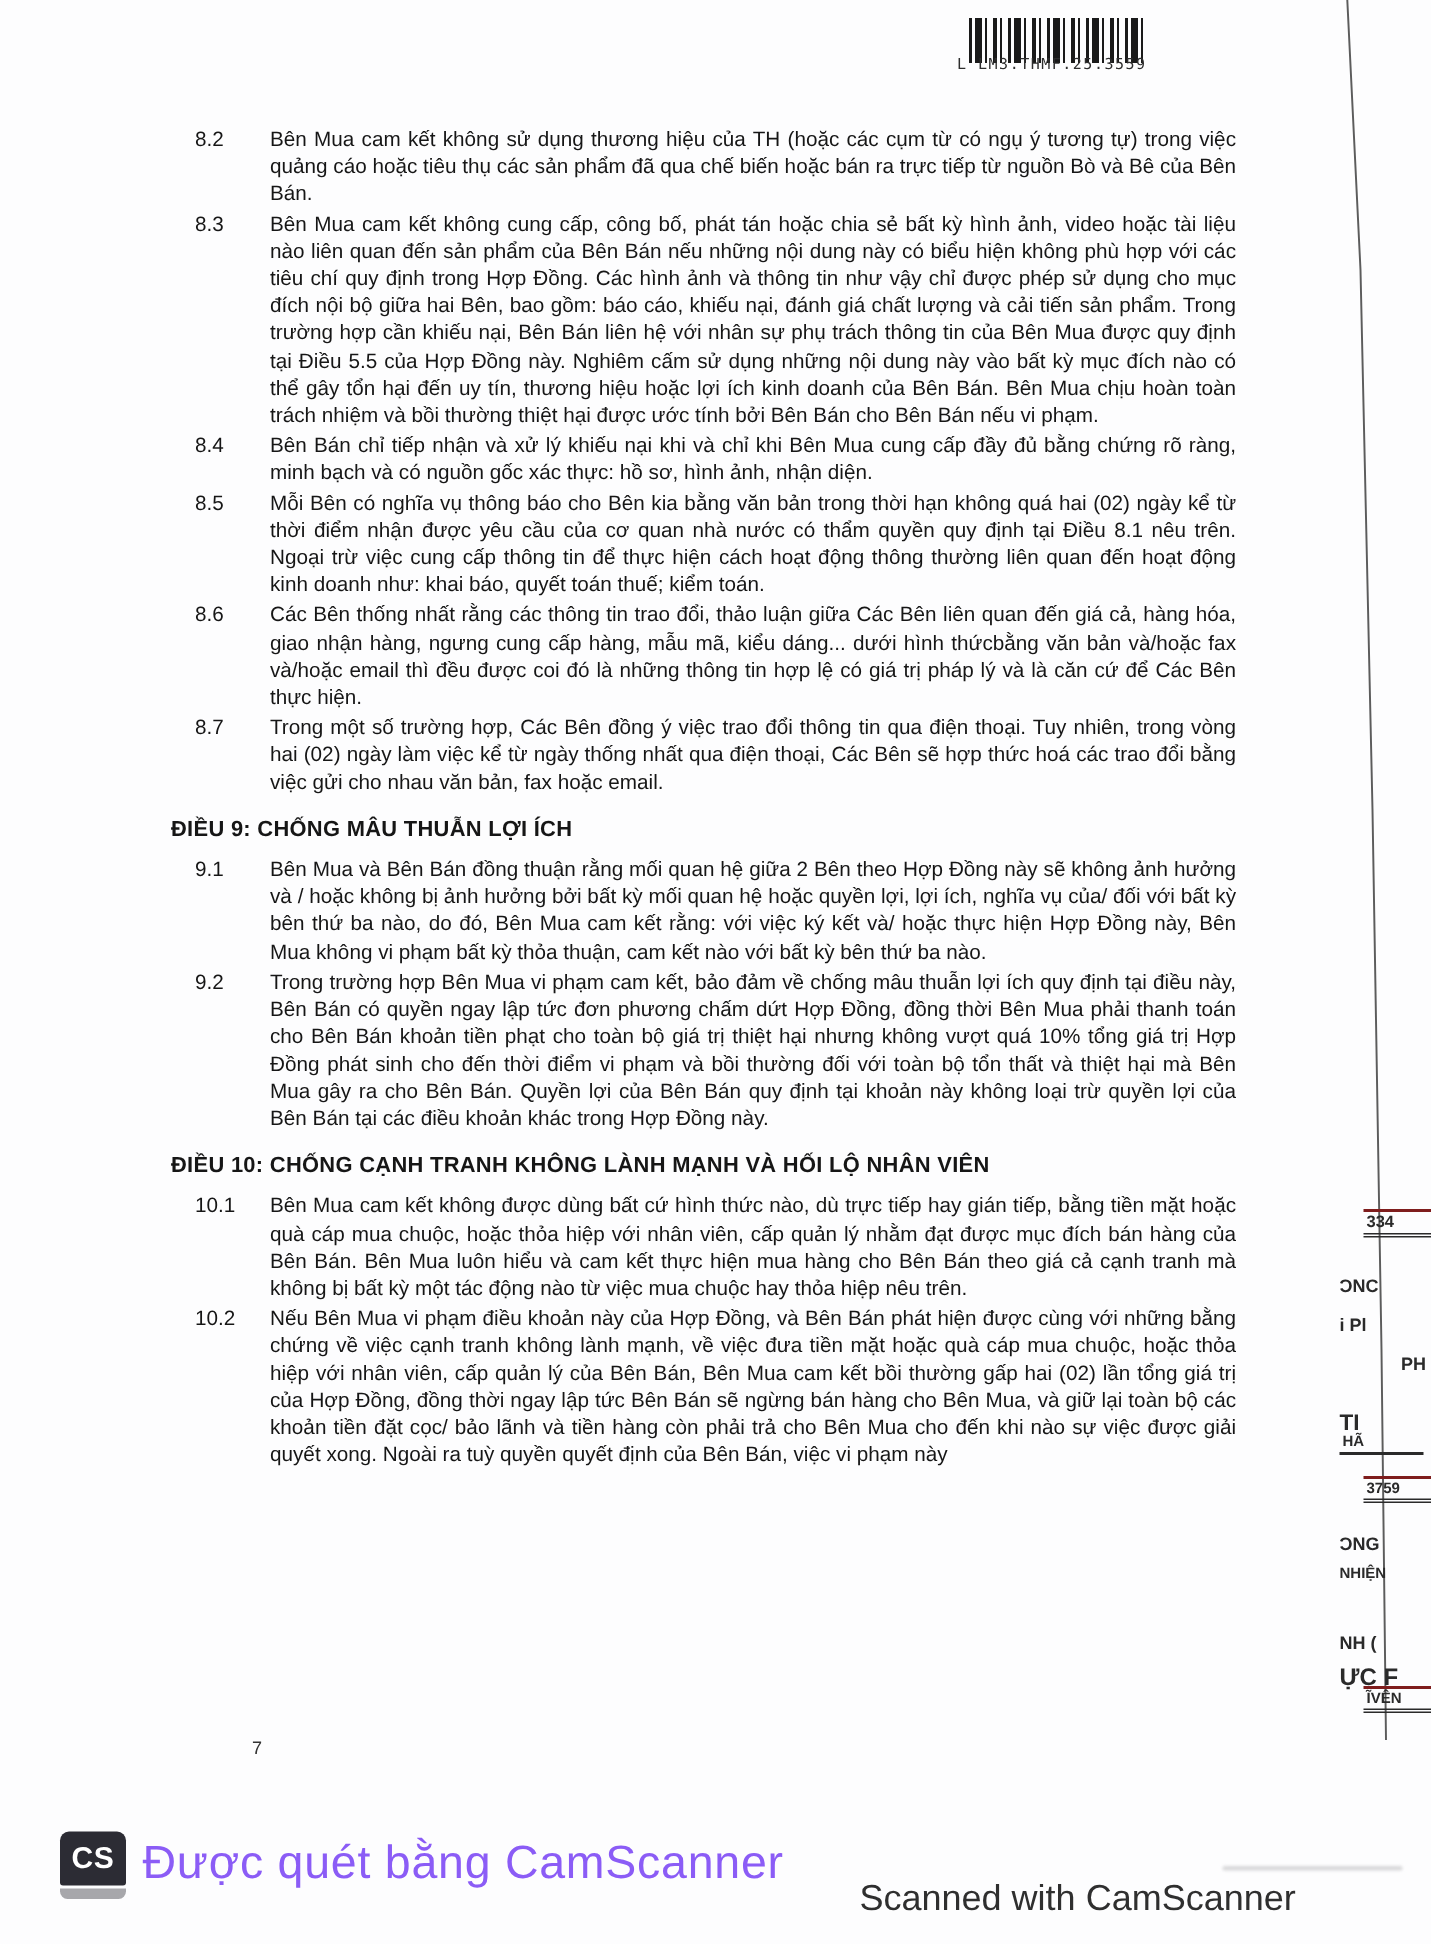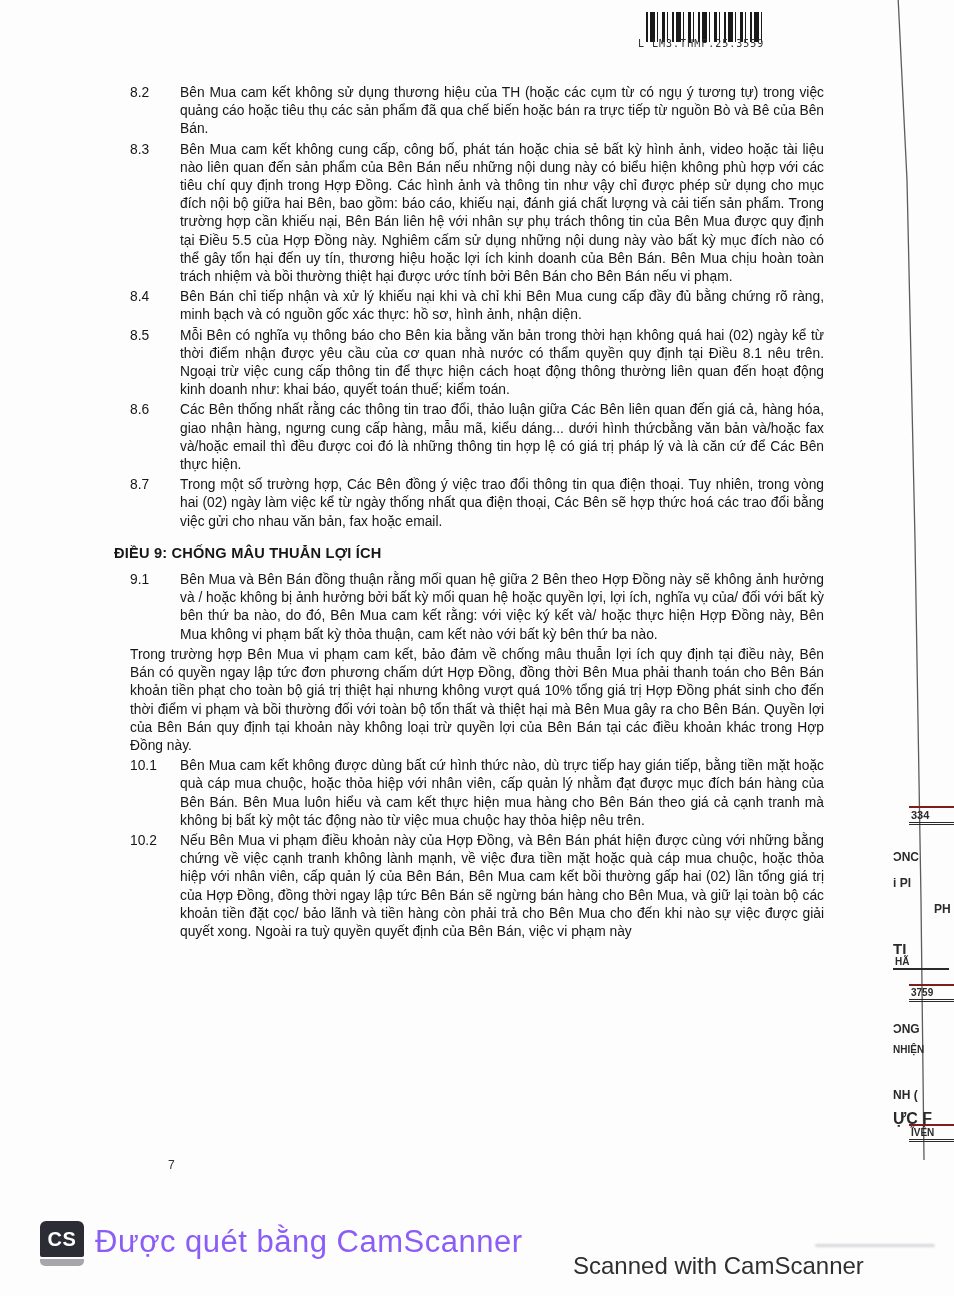--- a/index.html
+++ b/index.html
@@ -112,22 +112,24 @@
       <div class="clause">
         <div class="num">8.7</div>
         <div class="txt">Trong một số trường hợp, Các Bên đồng ý việc trao đổi thông tin qua điện thoại. Tuy nhiên, trong vòng hai (02) ngày làm việc kể từ ngày thống nhất qua điện thoại, Các Bên sẽ hợp thức hoá các trao đổi bằng việc gửi cho nhau văn bản, fax hoặc email.</div>
       </div>
       <div class="heading">ĐIỀU 9: CHỐNG MÂU THUẪN LỢI ÍCH</div>
       <div class="clause">
         <div class="num">9.1</div>
         <div class="txt">Bên Mua và Bên Bán đồng thuận rằng mối quan hệ giữa 2 Bên theo Hợp Đồng này sẽ không ảnh hưởng và / hoặc không bị ảnh hưởng bởi bất kỳ mối quan hệ hoặc quyền lợi, lợi ích, nghĩa vụ của/ đối với bất kỳ bên thứ ba nào, do đó, Bên Mua cam kết rằng: với việc ký kết và/ hoặc thực hiện Hợp Đồng này, Bên Mua không vi phạm bất kỳ thỏa thuận, cam kết nào với bất kỳ bên thứ ba nào.</div>
       </div>
       <div class="clause">
+        <div class="num">9.2</div>
         <div class="txt">Trong trường hợp Bên Mua vi phạm cam kết, bảo đảm về chống mâu thuẫn lợi ích quy định tại điều này, Bên Bán có quyền ngay lập tức đơn phương chấm dứt Hợp Đồng, đồng thời Bên Mua phải thanh toán cho Bên Bán khoản tiền phạt cho toàn bộ giá trị thiệt hại nhưng không vượt quá 10% tổng giá trị Hợp Đồng phát sinh cho đến thời điểm vi phạm và bồi thường đối với toàn bộ tổn thất và thiệt hại mà Bên Mua gây ra cho Bên Bán. Quyền lợi của Bên Bán quy định tại khoản này không loại trừ quyền lợi của Bên Bán tại các điều khoản khác trong Hợp Đồng này.</div>
       </div>
+      <div class="heading">ĐIỀU 10: CHỐNG CẠNH TRANH KHÔNG LÀNH MẠNH VÀ HỐI LỘ NHÂN VIÊN</div>
       <div class="clause">
         <div class="num">10.1</div>
         <div class="txt">Bên Mua cam kết không được dùng bất cứ hình thức nào, dù trực tiếp hay gián tiếp, bằng tiền mặt hoặc quà cáp mua chuộc, hoặc thỏa hiệp với nhân viên, cấp quản lý nhằm đạt được mục đích bán hàng của Bên Bán. Bên Mua luôn hiểu và cam kết thực hiện mua hàng cho Bên Bán theo giá cả cạnh tranh mà không bị bất kỳ một tác động nào từ việc mua chuộc hay thỏa hiệp nêu trên.</div>
       </div>
       <div class="clause">
         <div class="num">10.2</div>
         <div class="txt">Nếu Bên Mua vi phạm điều khoản này của Hợp Đồng, và Bên Bán phát hiện được cùng với những bằng chứng về việc cạnh tranh không lành mạnh, về việc đưa tiền mặt hoặc quà cáp mua chuộc, hoặc thỏa hiệp với nhân viên, cấp quản lý của Bên Bán, Bên Mua cam kết bồi thường gấp hai (02) lần tổng giá trị của Hợp Đồng, đồng thời ngay lập tức Bên Bán sẽ ngừng bán hàng cho Bên Mua, và giữ lại toàn bộ các khoản tiền đặt cọc/ bảo lãnh và tiền hàng còn phải trả cho Bên Mua cho đến khi nào sự việc được giải quyết xong. Ngoài ra tuỳ quyền quyết định của Bên Bán, việc vi phạm này</div>
       </div>
     </div>
 

